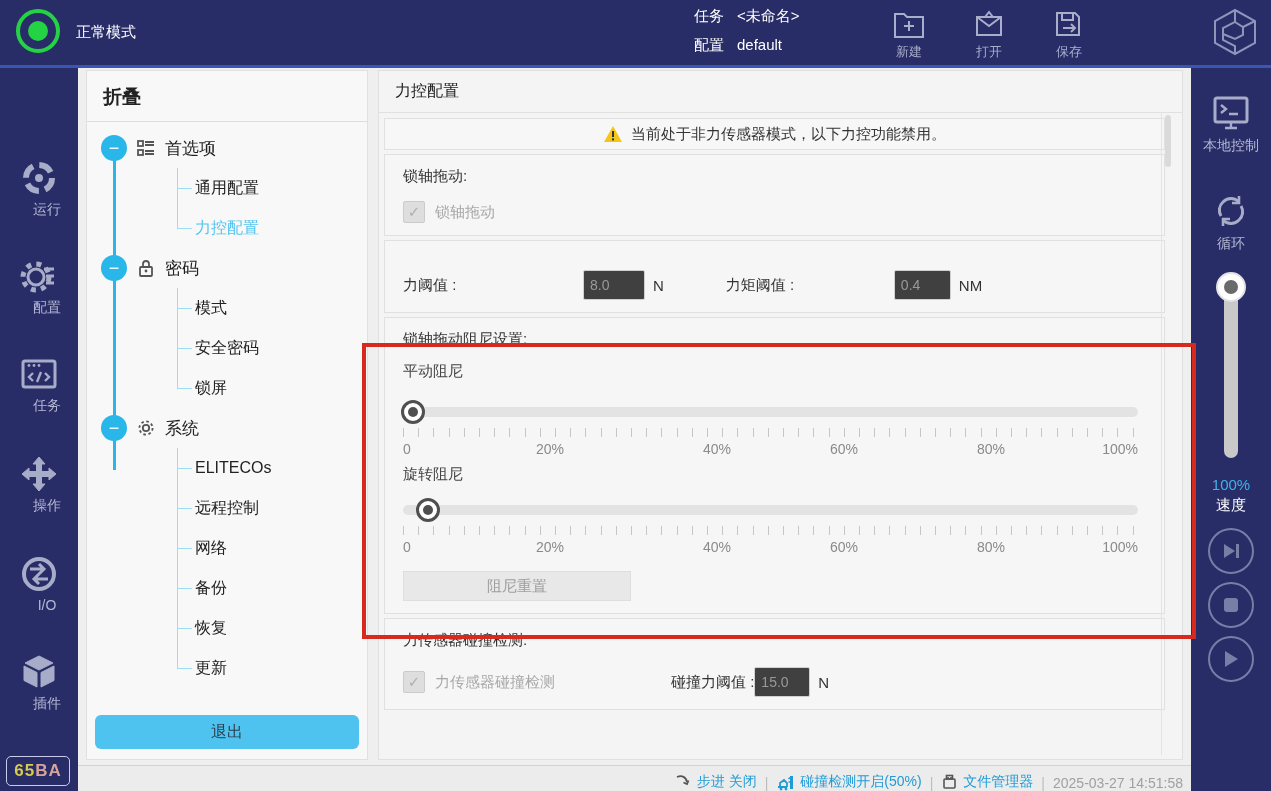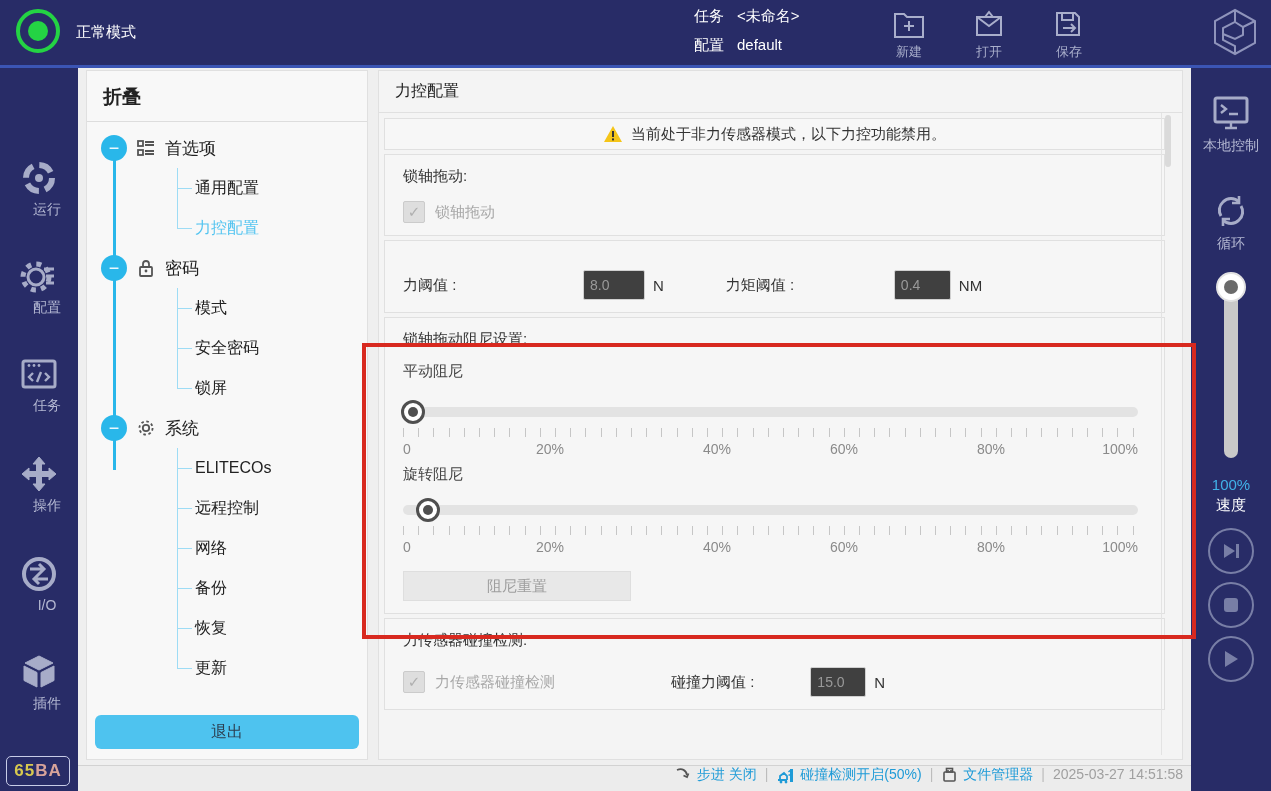--- a/index.html
+++ b/index.html
@@ -36,21 +36,21 @@
   .vslider-track { position:absolute; left:33px; top:222px; width:14px; height:168px; background:#c9c9c9; border-radius:7px; }
   .vslider-knob { position:absolute; left:25px; top:204px; width:30px; height:30px; background:#fff; border:2px solid #e2e2e2; border-radius:50%; }
   .vslider-knob::after { content:""; position:absolute; left:50%; top:50%; width:14px; height:14px; margin:-7px 0 0 -7px; background:#6a6a6a; border-radius:50%; }
   .speed-val { position:absolute; left:0; top:408px; width:80px; text-align:center; color:#41b1e8; font-size:15px; }
   .speed-lab { position:absolute; left:0; top:428px; width:80px; text-align:center; color:#fff; font-size:15px; }
   .pb-btn { position:absolute; left:17px; width:46px; height:46px; border:2px solid #787ea6; border-radius:50%;
             display:flex; align-items:center; justify-content:center; cursor:pointer; }
 
   
   .statusbar { position:absolute; left:78px; right:80px; bottom:0; height:26px; background:#ececec; border-top:1px solid #d2d2d2;
-               display:flex; align-items:flex-start; justify-content:flex-end; gap:8px; padding-right:8px; font-size:14px; }
+               display:flex; align-items:flex-end; justify-content:flex-end; gap:8px; padding-right:8px; font-size:14px; }
   .sb-link { color:#1f9bd7; cursor:pointer; display:flex; align-items:center; gap:5px; }
   .sb-sep { color:#bcbcbc; }
   .sb-time { color:#a0a0a0; }
 
   
   .tree-panel { position:absolute; left:86px; top:70px; width:282px; height:690px; background:#f8f8f8; border:1px solid #e0e0e0; }
   .tree-header { padding:13px 16px 11px; font-size:19px; font-weight:bold; color:#222; border-bottom:1px solid #ddd; }
   .tree-body { position:relative; padding-top:6px; }
   .trunk { position:absolute; left:26px; top:26px; width:3px; height:322px; background:#29b7ea; }
   .t-root { position:relative; height:40px; display:flex; align-items:center; padding-left:14px; gap:9px; cursor:pointer; }
@@ -418,21 +418,21 @@
       <button class="reset-btn">阻尼重置</button>
     </div>
 
     <div class="sec">
       <div class="sec-h">力传感器碰撞检测:</div>
       <div class="col-row">
         <span class="cbx">✓</span>
         <span class="cb-lab" style="width:180px">力传感器碰撞检测</span>
         <span class="col-gap"></span>
         <span class="f-label">碰撞力阈值 :</span>
-        <input class="f-input" style="width: 56px; margin-left: 56px;" disabled="" value="15.0">
+        <input class="f-input" style="width: 56px; " disabled="" value="15.0">
         <span class="f-unit">N</span>
       </div>
     </div>
 
   </div>
   <div class="m-scroll">
       <div class="m-thumb"></div>
     </div>
 </div>
 

